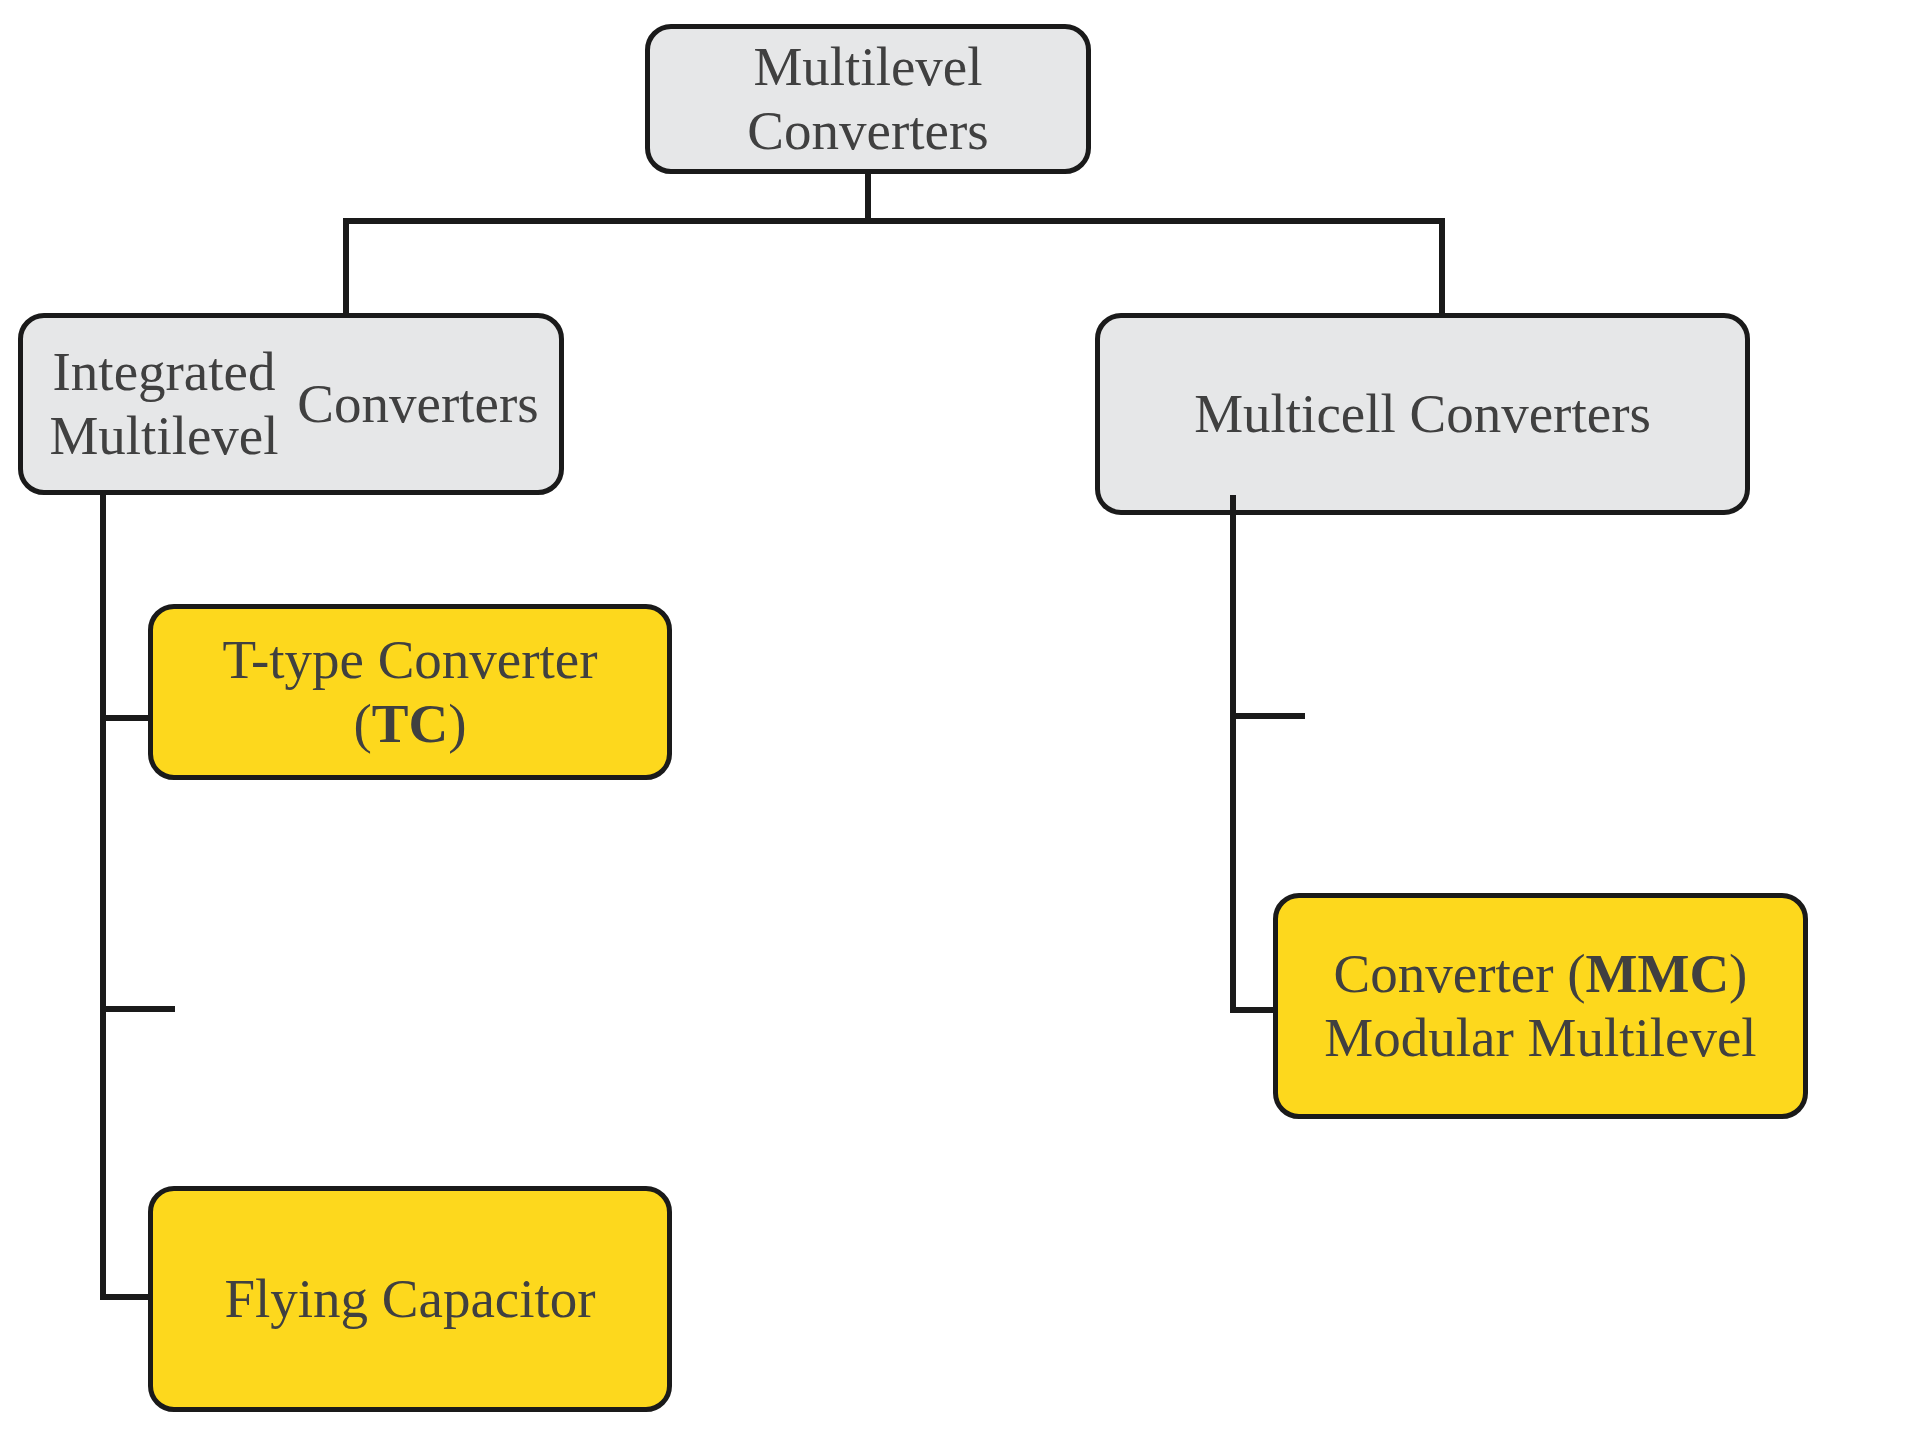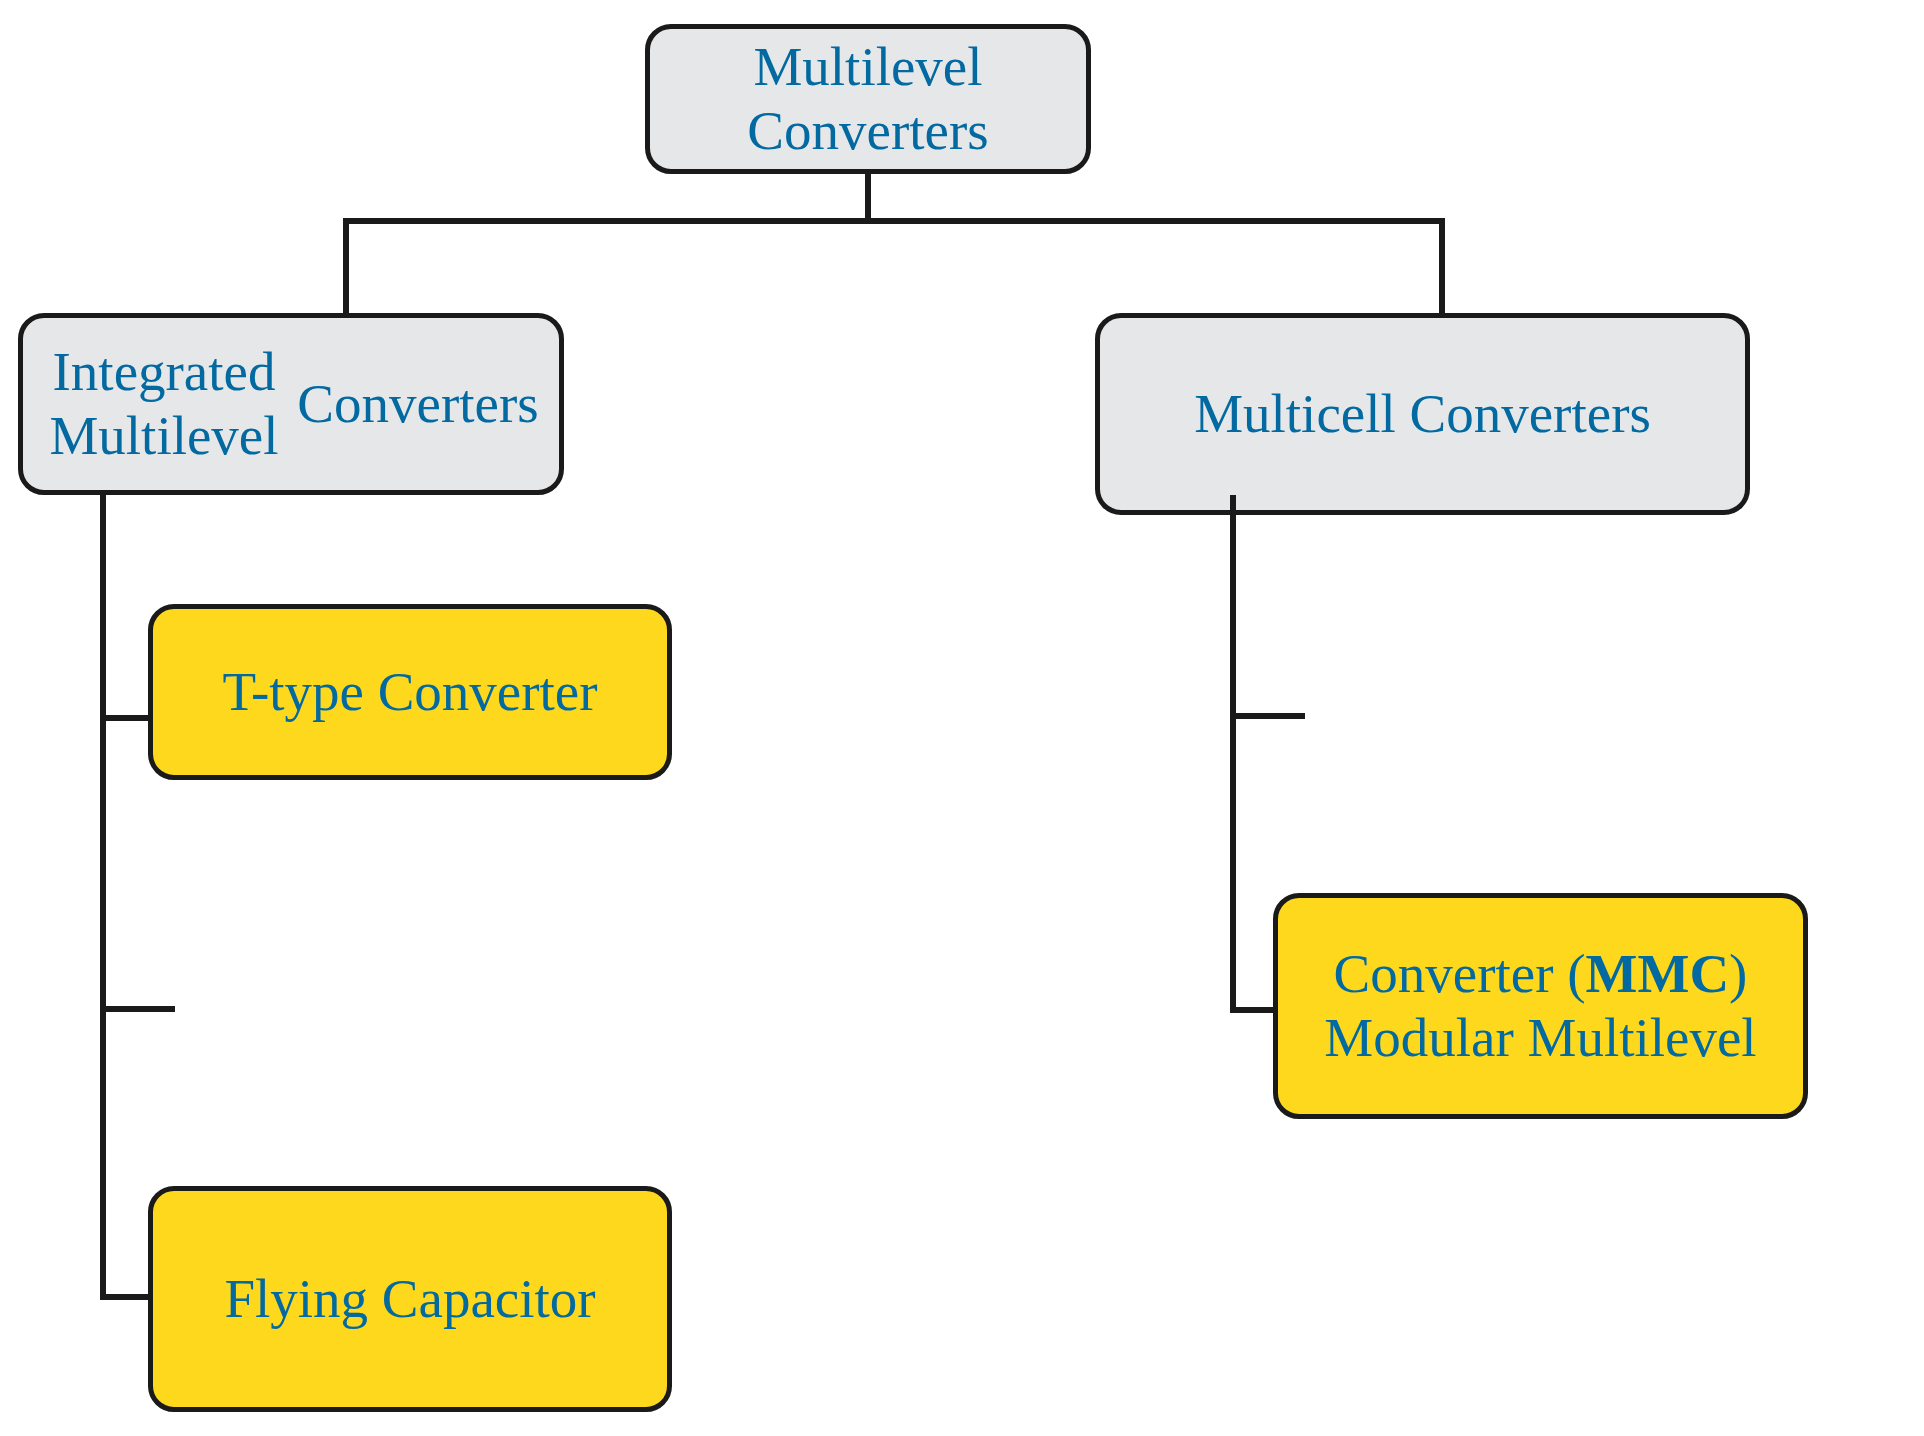--- a/index.html
+++ b/index.html
@@ -17,21 +17,21 @@
   }
   .node {
     position: absolute;
     box-sizing: border-box;
     border: 5px solid #1a1a1a;
     border-radius: 26px;
     display: flex;
     align-items: center;
     justify-content: center;
     text-align: center;
-    color: #0369a1;
+    color: #404040;
     line-height: 1.16;
     padding: 4px 14px;
   }
   .node .txt {
     display: block;
     width: 100%;
   }
   .node-root {
     background: #e6e7e8;
     font-size: 55px;
@@ -75,20 +75,21 @@
   </div>
 
   <div class="edge" style="left:100px; top:495px; width:6px; height:805px;"></div>
 
   <div class="edge" style="left:100px; top:715px; width:75px; height:6px;"></div>
   <div class="edge" style="left:100px; top:1006px; width:75px; height:6px;"></div>
   <div class="edge" style="left:100px; top:1294px; width:75px; height:6px;"></div>
 
   <div class="node node-leaf" style="left:148px; top:604px; width:524px; height:176px; flex-direction:column;">
     <span class="txt">T-type Converter</span>
+    <span class="txt"><span>(</span><b>TC</b><span>)</span></span>
   </div>
 
 
   <div class="node node-leaf" style="left:148px; top:1186px; width:524px; height:226px; flex-direction:column;">
     <span class="txt">Flying Capacitor</span>
   </div>
 
   <div class="node node-branch" style="left:1095px; top:313px; width:655px; height:202px;">
     <span class="txt">Multicell Converters</span>
   </div>

